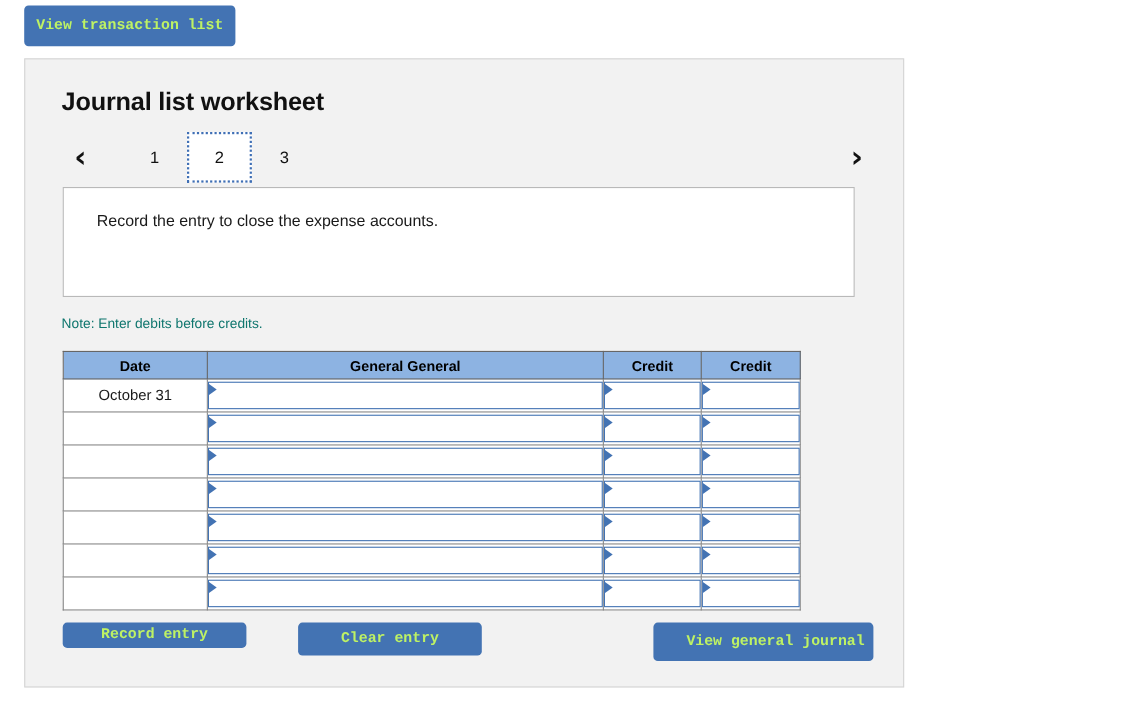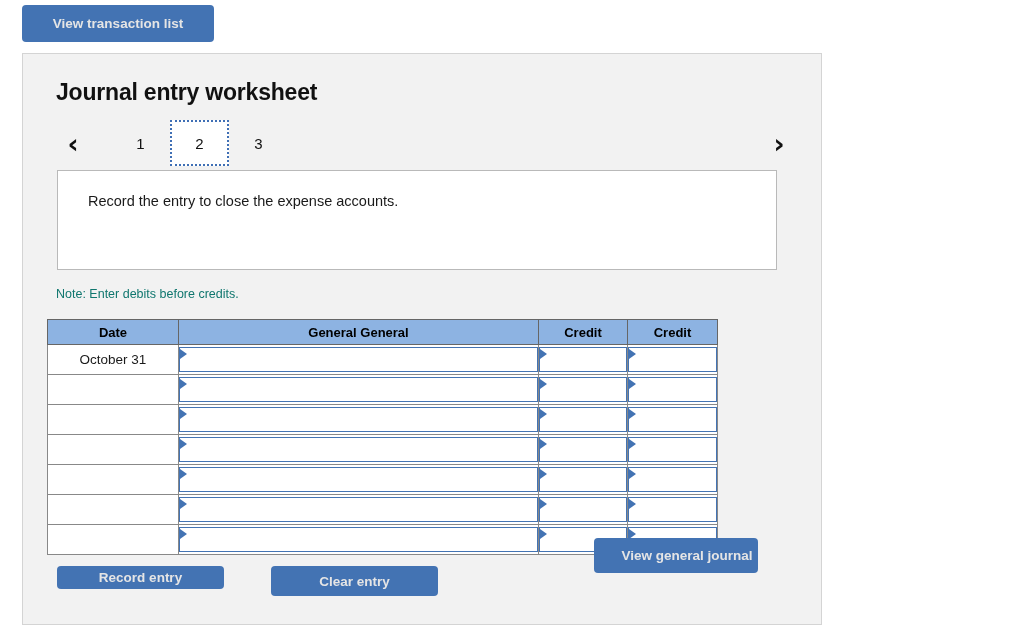--- a/index.html
+++ b/index.html
@@ -11,24 +11,24 @@
     width: 1024px;
     height: 640px;
     font-family: "Liberation Sans", sans-serif;
     overflow: hidden;
     position: relative;
   }
 
   
   .btn {
     background: #4373b3;
-    color: #e5e5e5;
+    color: #bef264;
     border: none;
     border-radius: 4px;
-    font-family: Liberation Sans, sans-serif;
+    font-family: Liberation Mono, monospace;
     font-weight: bold;
     font-size: 13.5px;
     cursor: pointer;
     padding: 0;
     display: flex;
     align-items: center;
     justify-content: center;
     box-sizing: border-box;
   }
 
@@ -137,21 +137,21 @@
     position: absolute;
     left: 33px;
     top: 233px;
     font-size: 12.5px;
     color: #0f766e;
   }
 
   
   #journal-table {
     position: absolute;
-    left: 24px;
+    left: 34px;
     top: 265px;
     border-collapse: collapse;
     table-layout: fixed;
     background: #ffffff;
     border-radius: 12px;
   }
   #journal-table th {
     background: #8db3e2;
     border: 1px solid #666666;
     font-size: 13px;
@@ -211,34 +211,34 @@
   #clear-entry-button {
     position: absolute;
     left: 248px;
     top: 512px;
     width: 167px;
     height: 30px;
   }
   #view-general-journal-button {
     position: absolute;
     left: 571px;
-    top: 484px;
-    width: 164px;
+    top: 512px;
+    width: 200px;
     height: 35px;
     padding-left: 22px;
   }
 </style>
 </head>
 <body>
 
 <button class="btn" id="view-transaction-list">View transaction list</button>
 
 <div id="worksheet-panel">
 
-  <div id="page-title">Journal entry worksheet</div>
+  <div id="page-title">Journal list worksheet</div>
 
   <div id="pagination">
     <div class="pager-arrow" id="pager-prev">‹</div>
 
     <div class="pager-tabs">
       <div class="pager-tab">1</div>
       <div class="pager-tab active">2</div>
       <div class="pager-tab">3</div>
     </div>
 

